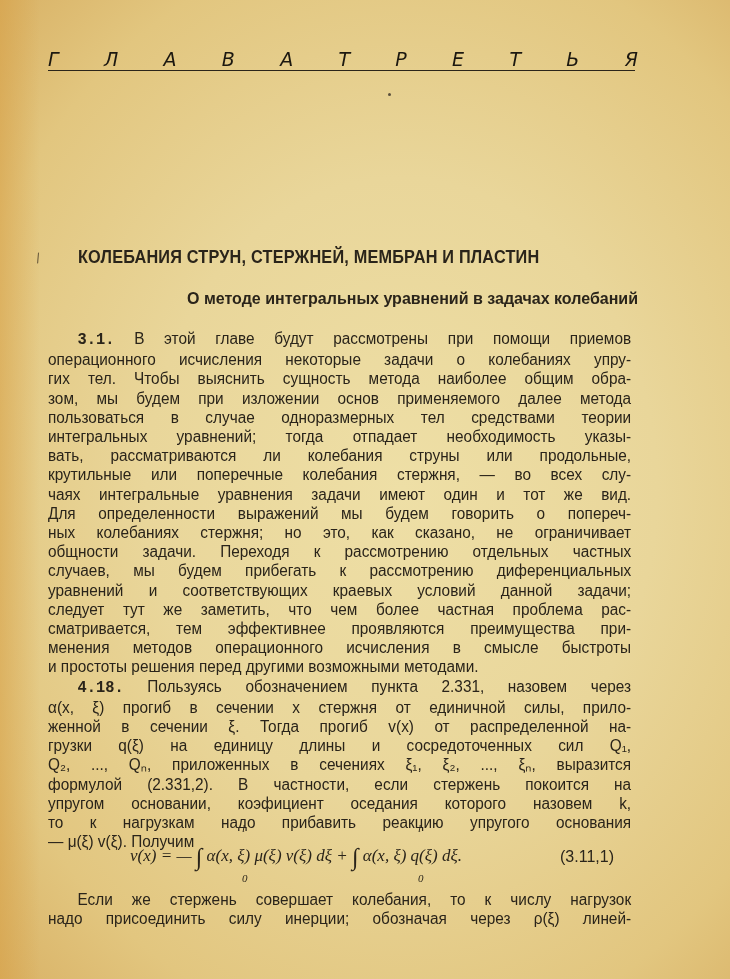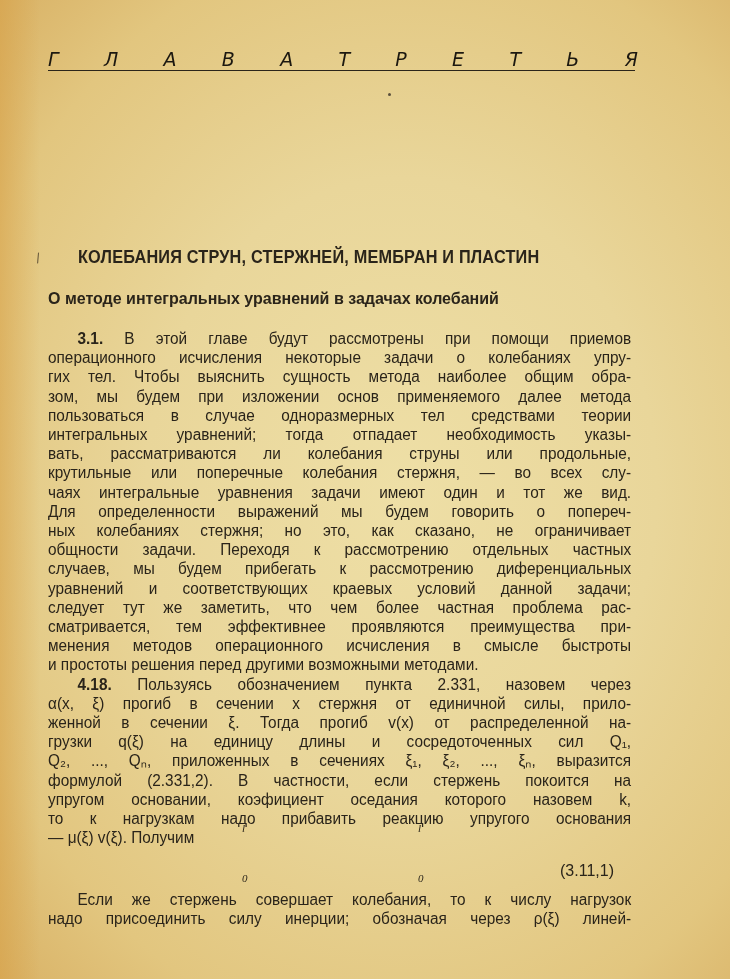--- a/index.html
+++ b/index.html
@@ -27,40 +27,40 @@
     background:#2b251a;
   }
   .dot { position:absolute; left:388px; top:93px; width:3px; height:3px; background:#5a4f3b; border-radius:50%; }
   .mark { position:absolute; left:36px; top:250px; font-size:14px; color:#6a5a3c; transform:rotate(-10deg); }
   .chapter-title {
     position:absolute; left:78px; top:247px; width:600px;
     font-family:"Liberation Sans", sans-serif; font-weight:bold; font-size:17.5px;
     letter-spacing:0.2px; transform:scaleX(0.93); transform-origin:left;
   }
   .section-title {
-    position:absolute; left:48px; top:289px; width:590px; text-align:left;
+    position:absolute; left:48px; top:289px; width:590px; text-align:right;
     font-weight:bold; font-size:16px; line-height:20px;
   }
   .body-text {
     position:absolute; left:48px; top:329px; width:592px;
     font-family:"Liberation Sans", sans-serif; font-size:15.6px; line-height:19.2px;
     text-align:justify; transform:scaleX(0.985); transform-origin:left;
   }
   .body-text .line { display:block; text-align:justify; text-align-last:justify; white-space:nowrap; overflow:visible; }
   .body-text .line.last { text-align-last:left; }
   .body-text .indent { padding-left:30px; }
-  .num { font-weight:bold; }
+  .num { font-weight:bold;font-family:Liberation Mono, monospace; }
   .formula {
     position:absolute; left:130px; top:820px; width:520px; height:66px;
     font-family:"Liberation Serif", serif; font-size:17px;
   }
   .formula .eq { position:absolute; top:24px; left:0; white-space:nowrap; }
   .formula .lim { position:absolute; font-size:11px; font-style:italic; }
   .formula .int { font-size:24px; vertical-align:-4px; }
-  .formula .tag { position:absolute; left:430px; top:42px; font-family:"Liberation Sans", sans-serif; font-size:16px; }
+  .formula .tag { position:absolute; left:430px; top:28px; font-family:"Liberation Sans", sans-serif; font-size:16px; }
   i { font-family:"Liberation Serif", serif; font-size:17px; }
   .tail { position:absolute; left:48px; top:890px; width:592px; font-size:15.6px; line-height:19.2px; transform:scaleX(0.985); transform-origin:left; }
   .tail .line { display:block; text-align:justify; text-align-last:justify; white-space:nowrap; }
 </style>
 </head>
 <body>
 
 <div class="page">
   <div class="leftshade"></div>
 
@@ -116,20 +116,27 @@
     <span class="line">упругом основании, коэфициент оседания которого назовем k,</span>
     <span class="line">то к нагрузкам надо прибавить реакцию упругого основания</span>
     <span class="line last">— μ(ξ) v(ξ). Получим</span>
   </div>
 
   <div class="formula">
     <span class="lim" style="left:112px; top:2px;">l</span>
     <span class="lim" style="left:112px; top:52px;">0</span>
     <span class="lim" style="left:288px; top:2px;">l</span>
     <span class="lim" style="left:288px; top:52px;">0</span>
+    <div class="eq">
+      <i>v(x) = —</i>
+      <span class="int">∫</span>
+      <i>α(x, ξ) μ(ξ) v(ξ) dξ +</i>
+      <span class="int">∫</span>
+      <i>α(x, ξ) q(ξ) dξ.</i>
+    </div>
     <span class="tag">(3.11,1)</span>
   </div>
 
   <div class="tail">
     <span class="line" style="padding-left:30px;">Если же стержень совершает колебания, то к числу нагрузок</span>
     <span class="line">надо присоединить силу инерции; обозначая через ρ(ξ) линей-</span>
   </div>
 </div>
 
 </body></html>

